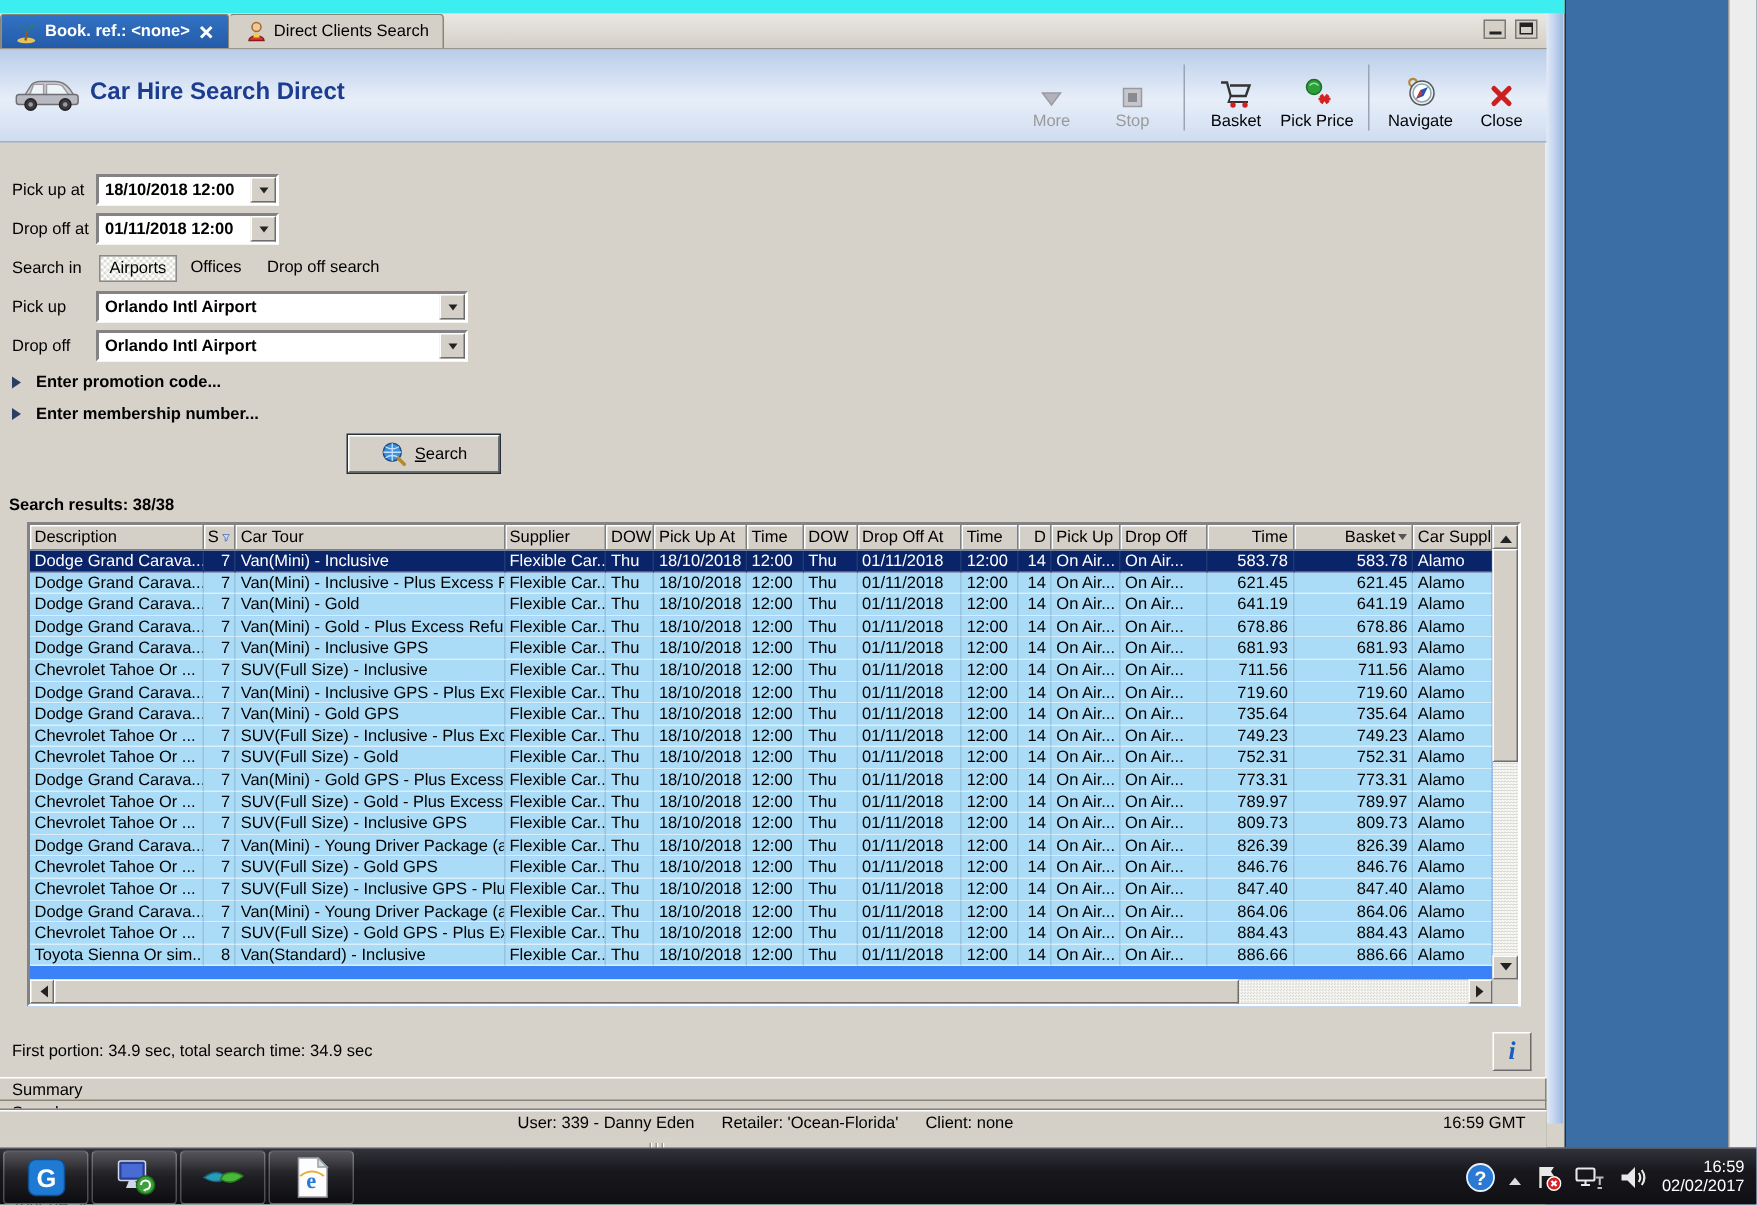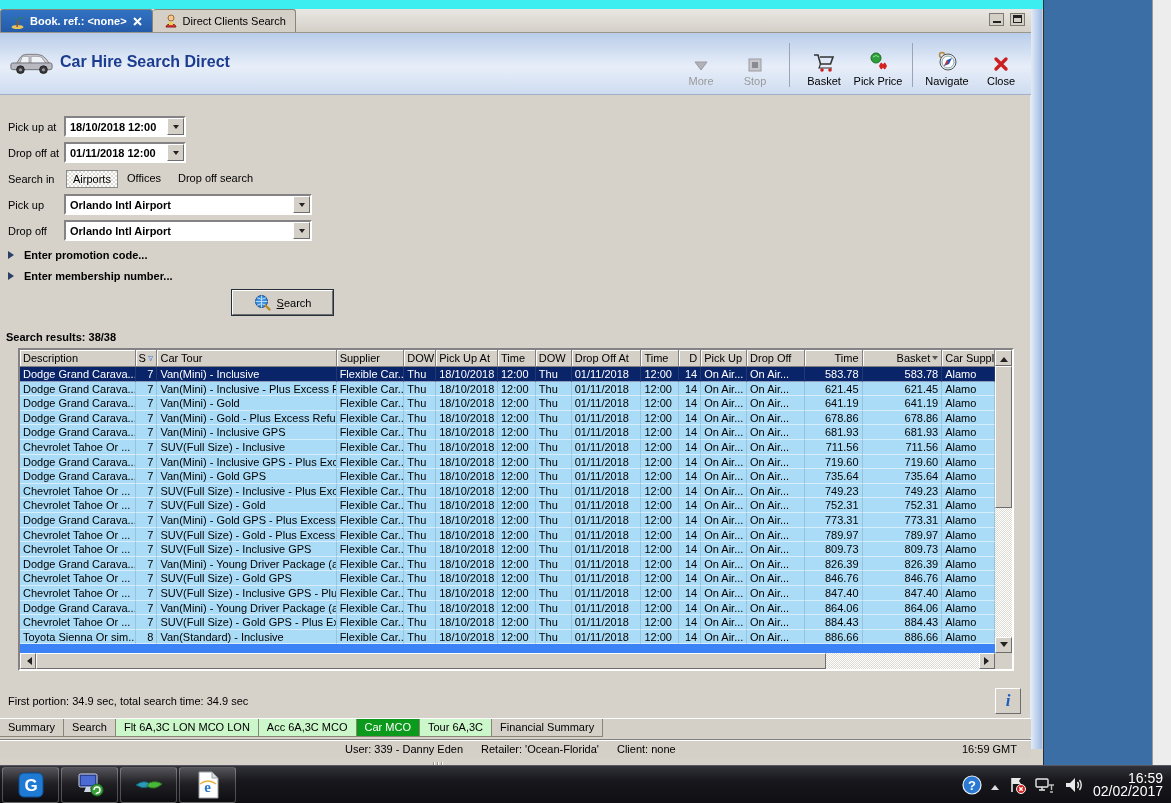--- a/index.html
+++ b/index.html
@@ -104,21 +104,21 @@
   .tri-right { width:0; height:0; border:4px solid transparent; border-left:5px solid #222; margin-left:2px; }
 
   .search-time { position:absolute; left:8px; top:686px; }
   .info-btn { position:absolute; left:995px; top:679px; width:26px; height:26px;
               background:#d4d0c8; border:1px solid; border-color:#fff #6d6d6d #6d6d6d #fff;
               font-family:"Liberation Serif", serif; font-style:italic; font-weight:bold; font-size:17px;
               color:#1b5cbf; display:flex; align-items:center; justify-content:center; cursor:pointer; }
 
   
   .bk-tabs { position:absolute; left:0; top:709px; width:100%; height:19px; background:#d4d0c8;
-             border-top:1px solid #fff; display:flex; }
+             border-top:1px solid #fff; display:flex;flex-direction:column; }
   .bk-tab { padding:2px 8px 0 8px; border-right:1px solid #8a8677; border-bottom:1px solid #8a8677;
             white-space:nowrap; cursor:pointer; }
   .bk-tab.green { background:var(--tab-lightgreen,#ccf7cb); }
   .bk-tab.selected { background:var(--tab-green,#0c9a1c); color:#fff; }
 
   
   .user-bar { position:absolute; left:0; top:730px; width:100%; height:19px; background:#d4d0c8;
               border-top:1px solid #808080; box-shadow:inset 0 1px 0 #fff; display:flex; align-items:center; }
   .user-bar .mid { position:absolute; left:345px; display:flex; gap:18px; }
   .user-bar .clock { position:absolute; right:14px; }
@@ -126,21 +126,21 @@
   .grip { position:absolute; left:433px; top:4px; display:flex; gap:2px; }
   .grip i { width:2px; height:7px; background:#9a968c; border-right:1px solid #fff; }
 
   
   .taskbar { position:absolute; left:0; top:765px; width:1171px; height:38px;
              background:linear-gradient(#32323a,#17171c 40%,#101014); border-top:1px solid #585864; display:flex; align-items:center; }
   .tk-btn { width:57px; height:36px; margin:1px 0 0 2px; border:1px solid rgba(255,255,255,.25); border-radius:3px;
             background:linear-gradient(rgba(255,255,255,.18),rgba(255,255,255,.04) 50%,rgba(0,0,0,.15));
             display:flex; align-items:center; justify-content:center; cursor:pointer; }
   .tray { position:absolute; right:4px; top:0; height:38px; display:flex; align-items:center; gap:9px; }
-  .tray-clock { color:#fff; text-align:right; line-height:13px; font-size:14px; padding-right:4px; cursor:default; }
+  .tray-clock { color:#fff; text-align:right; line-height:13px; font-size:11px; padding-right:4px; cursor:default; }
   .tri-up-white { width:0; height:0; border:4px solid transparent; border-bottom:5px solid #ddd; }
 </style>
 </head>
 <body>
 
 <div class="app-window">
   <div class="cyan-strip"></div>
   <div class="frame-right"></div>
 
   <div class="content">

